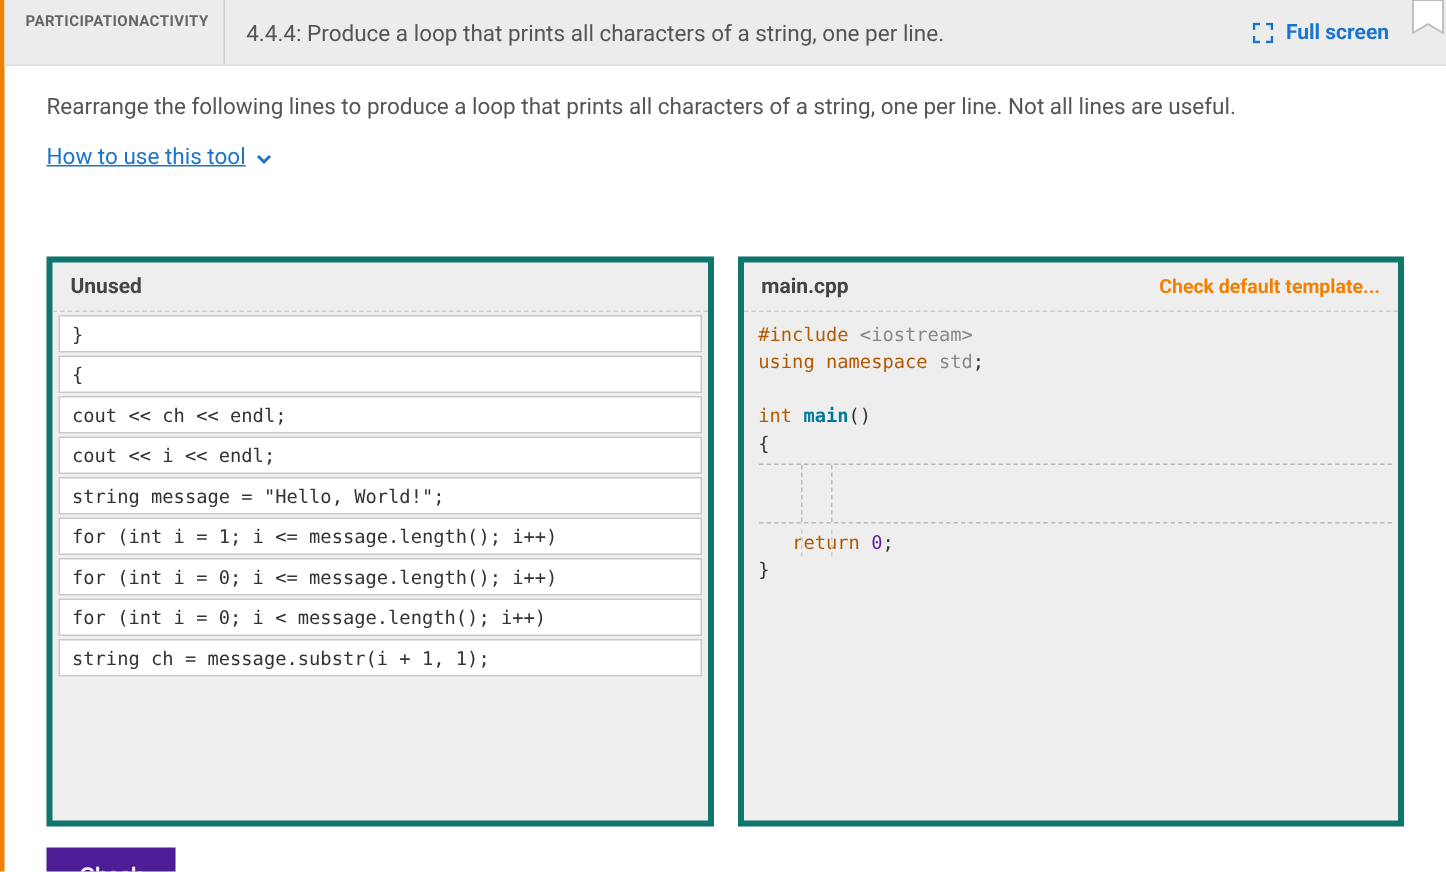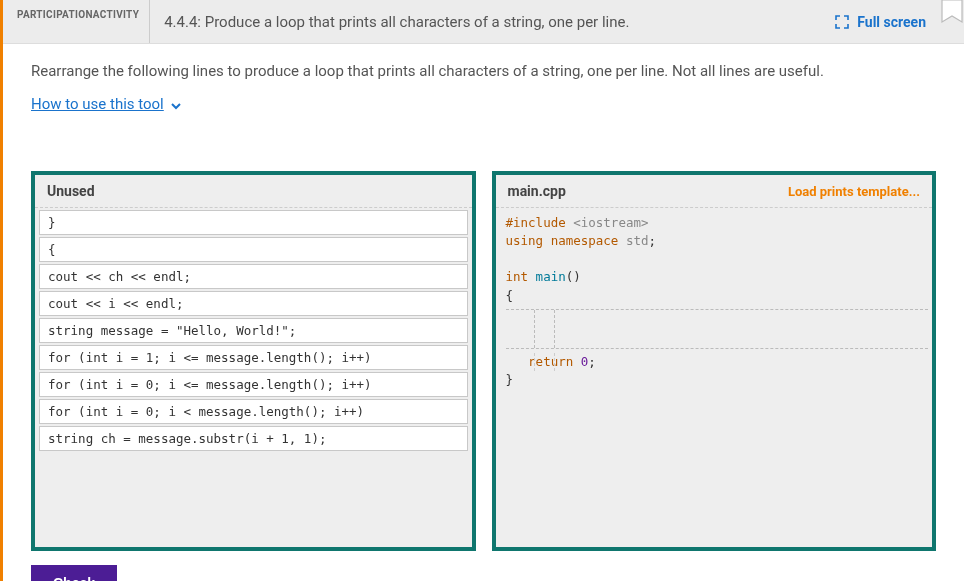--- a/index.html
+++ b/index.html
@@ -132,21 +132,21 @@
   .code-area {
     font-family: "Consolas", "Monaco", monospace;
     font-size: 12.5px;
     padding: 6px 4px 6px 10px;
     line-height: 1.45;
   }
   .code-line { white-space: pre; }
   .kw { color: #b35900; }
   .lib { color: #888; }
   .type { color: #b35900; }
-  .func { color: #007a99; }
+  .func { color: #007a99; font-weight: bold; }
   .num { color: #6a1b9a; }
   .dropzone {
     border-top: 1px dashed #bbb;
     border-bottom: 1px dashed #bbb;
     height: 40px;
     margin: 4px 0;
     position: relative;
   }
   .dropzone::before, .dropzone::after {
     content: "";
@@ -237,21 +237,21 @@
           <div class="block">for (int i = 1; i &lt;= message.length(); i++)</div>
           <div class="block">for (int i = 0; i &lt;= message.length(); i++)</div>
           <div class="block">for (int i = 0; i &lt; message.length(); i++)</div>
           <div class="block">string ch = message.substr(i + 1, 1);</div>
         </div>
       </div>
 
       <div class="panel">
         <div class="panel-header">
           <span>main.cpp</span>
-          <span class="load-template">Load prints template...</span>
+          <span class="load-template">Check default template...</span>
         </div>
         <div class="code-area">
           <div class="code-line"><span class="kw">#include</span><span class="lib"> &lt;iostream&gt;</span></div>
           <div class="code-line"><span class="kw">using</span><span class="kw"> namespace</span><span class="lib"> std</span><span>;</span></div>
           <div class="code-line">&nbsp;</div>
           <div class="code-line"><span class="type">int</span><span class="func"> main</span><span>()</span></div>
           <div class="code-line"><span>{</span></div>
           <div class="dropzone"></div>
           <div class="code-line indent-guides">   <span class="kw">return</span><span class="num"> 0</span><span>;</span></div>
           <div class="code-line"><span>}</span></div>

